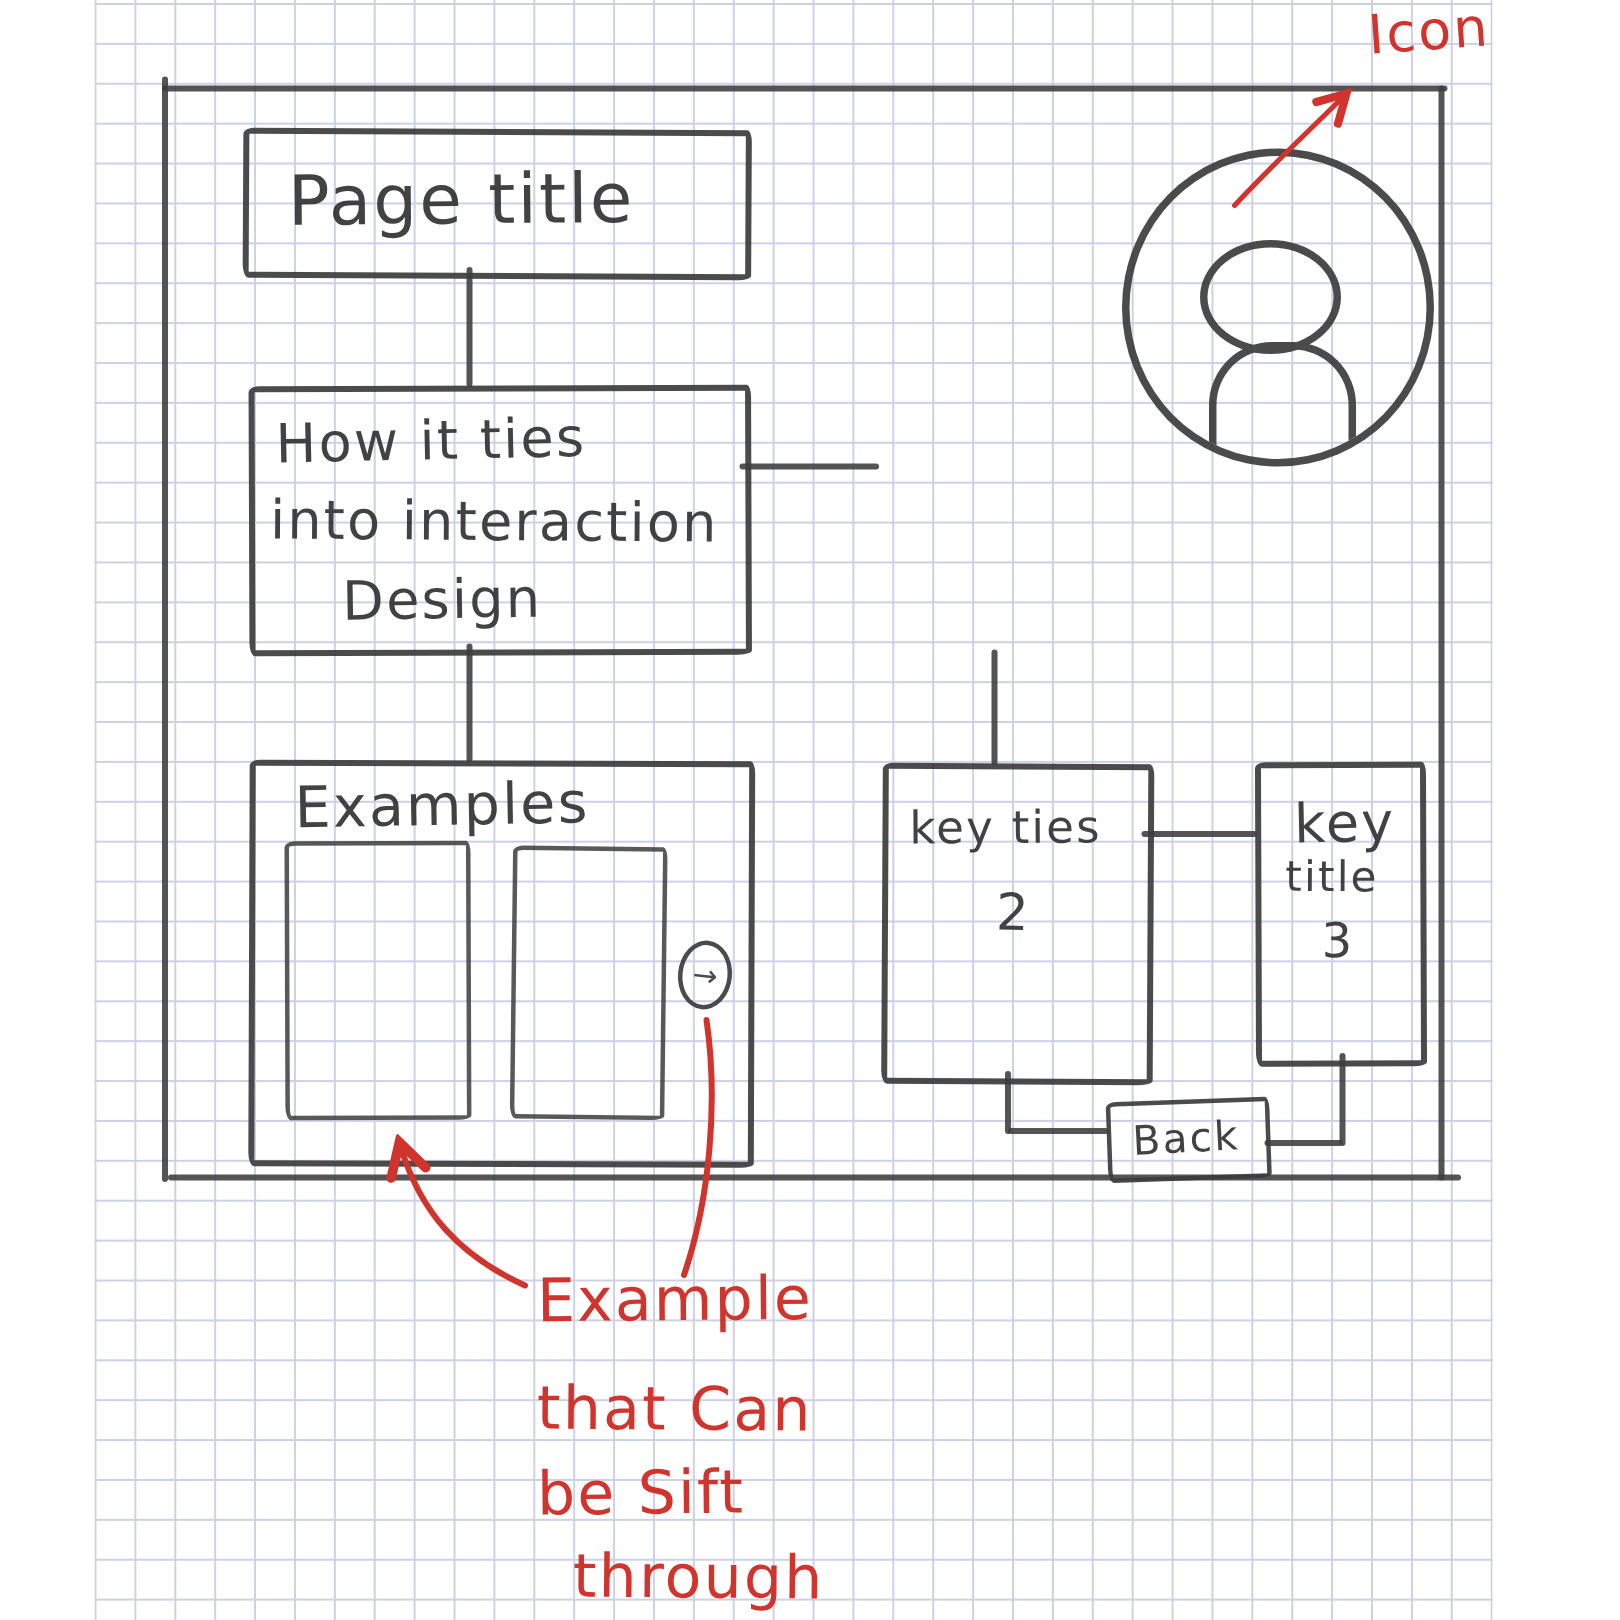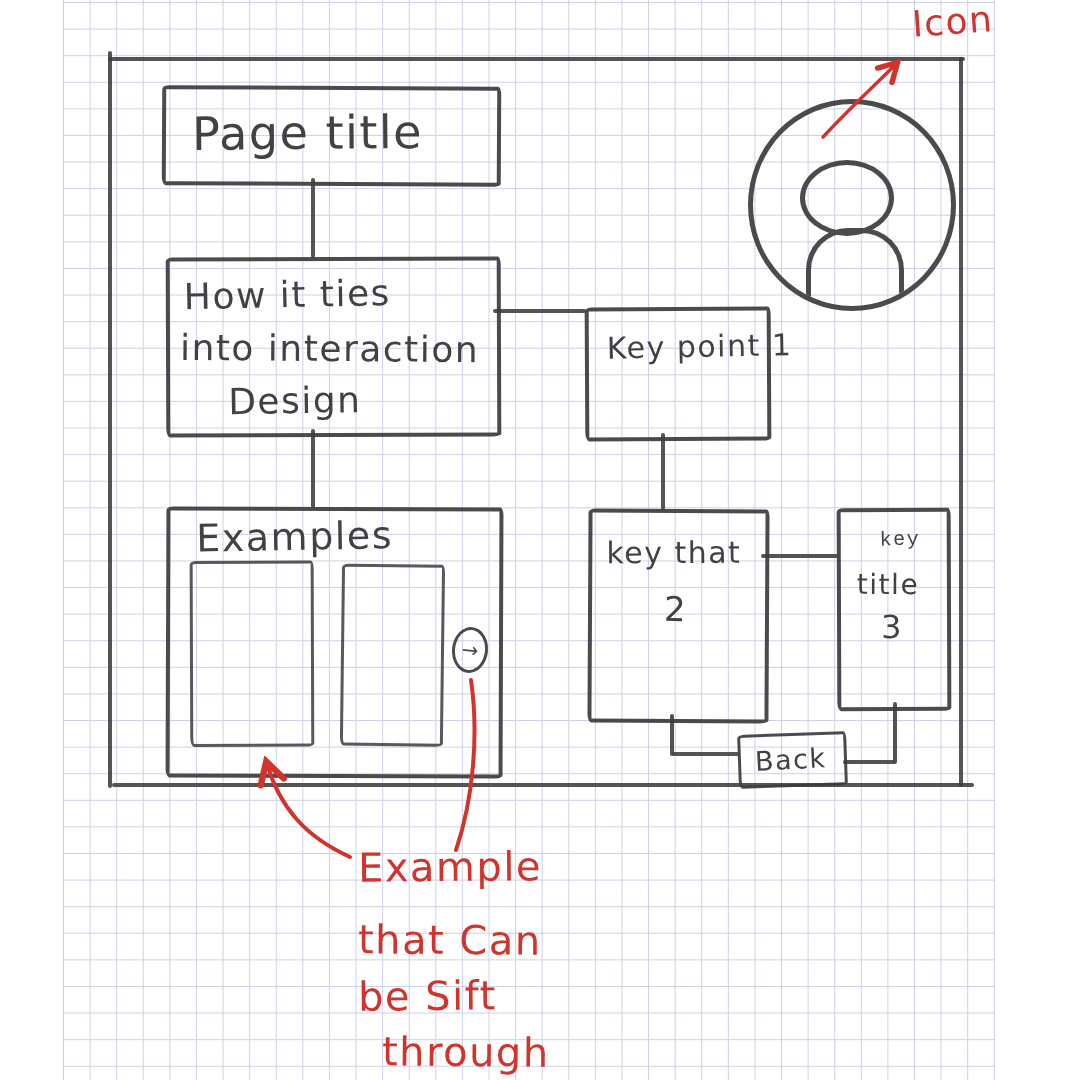--- a/index.html
+++ b/index.html
@@ -79,33 +79,30 @@
 
   <div class="sketch-box" style="left:166px;top:507px;width:329px;height:263px;transform:rotate(.2deg);">
     <div class="hand" style="left:26px;top:4px;font-size:38px;transform:rotate(-1.2deg);">Examples</div>
     <div class="sketch-box thin" style="left:20px;top:50px;width:118px;height:180px;transform:rotate(-.4deg);"></div>
     <div class="sketch-box thin" style="left:171px;top:53px;width:97px;height:176px;transform:rotate(.5deg);"></div>
   </div>
   <div class="next-icon" style="left:452px;top:627px;width:30px;height:40px;transform:rotate(6deg);">
     <span>→</span>
   </div>
 
-  <div class="sketch-box" style="left:585px;top:307px;width:178px;height:126px;transform:rotate(-.3deg);">
-    <div class="hand" style="left:18px;top:18px;font-size:30px;transform:rotate(-.8deg);">Key point 1</div>
-  </div>
   <div class="ink-v" style="left:661px;top:433px;height:77px;"></div>
 
   <div class="sketch-box" style="left:588px;top:509px;width:173px;height:206px;transform:rotate(.3deg);">
-    <div class="hand" style="left:14px;top:22px;font-size:30px;transform:rotate(-.6deg);">key that</div>
+    <div class="hand" style="left:14px;top:22px;font-size:30px;transform:rotate(-.6deg);">key ties</div>
     <div class="hand" style="left:72px;top:76px;font-size:34px;transform:rotate(1deg);">2</div>
   </div>
   <div class="ink-h" style="left:761px;top:554px;width:77px;"></div>
 
   <div class="sketch-box" style="left:837px;top:508px;width:106px;height:195px;transform:rotate(-.2deg);">
-    <div class="hand" style="left:39px;top:16px;font-size:20px;transform:rotate(-1deg);font-family:Liberation Mono, monospace;">key</div>
+    <div class="hand" style="left:22px;top:16px;font-size:36px;transform:rotate(-1deg);">key</div>
     <div class="hand" style="left:16px;top:56px;font-size:28px;transform:rotate(.5deg);">title</div>
     <div class="hand" style="left:40px;top:96px;font-size:32px;transform:rotate(-.5deg);">3</div>
   </div>
 
   <div class="ink-v" style="left:670px;top:714px;height:42px;"></div>
   <div class="ink-h" style="left:672px;top:752px;width:67px;"></div>
   <div class="ink-v" style="left:893px;top:702px;height:62px;"></div>
   <div class="ink-h" style="left:843px;top:760px;width:52px;"></div>
 
   <div class="sketch-box" style="left:738px;top:733px;width:103px;height:48px;transform:rotate(-2deg);border-width:3px;">

